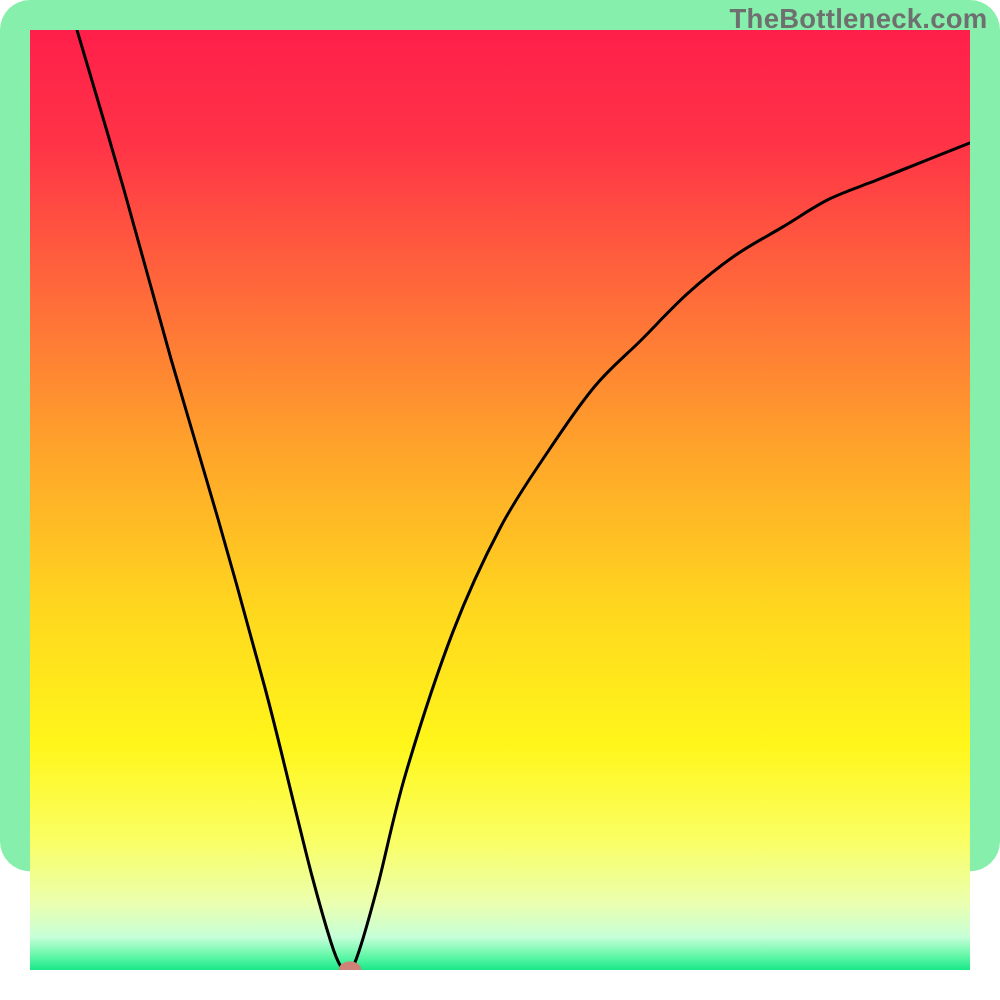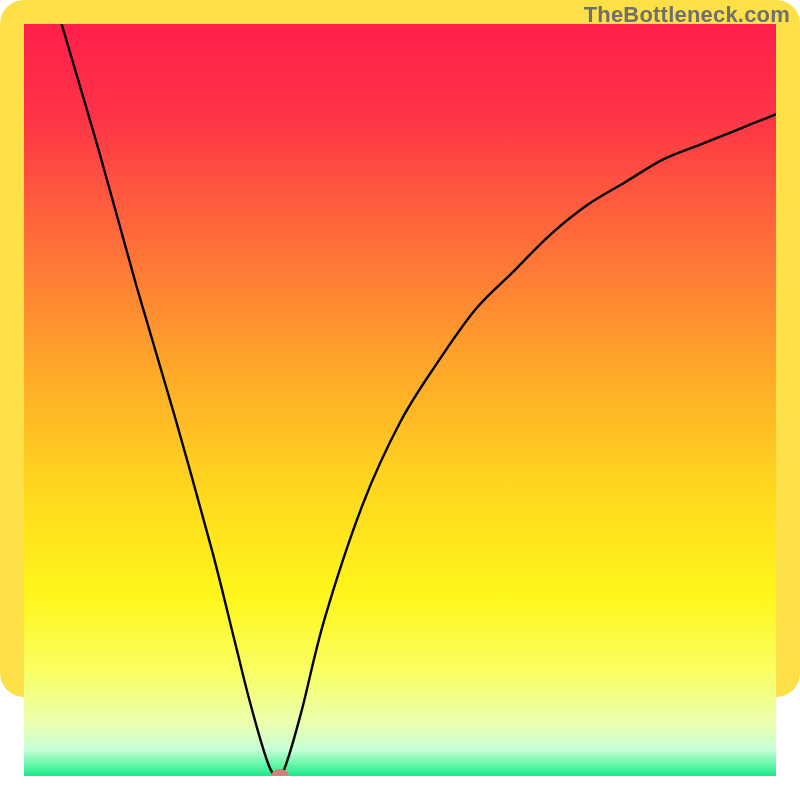--- a/index.html
+++ b/index.html
@@ -7,21 +7,21 @@
     padding: 0;
     width: 800px;
     height: 800px;
     overflow: hidden;
     font-family: Arial, Helvetica, sans-serif;
   }
   .frame {
     position: relative;
     width: 800px;
     height: 697px;
-    background: #fde047;
+    background: #86efac;
     box-sizing: border-box;
     border-radius: 24px;
   }
   .plot-area {
     position: absolute;
     left: 24px;
     top: 24px;
     width: 752px;
     height: 752px;
     overflow: hidden;

